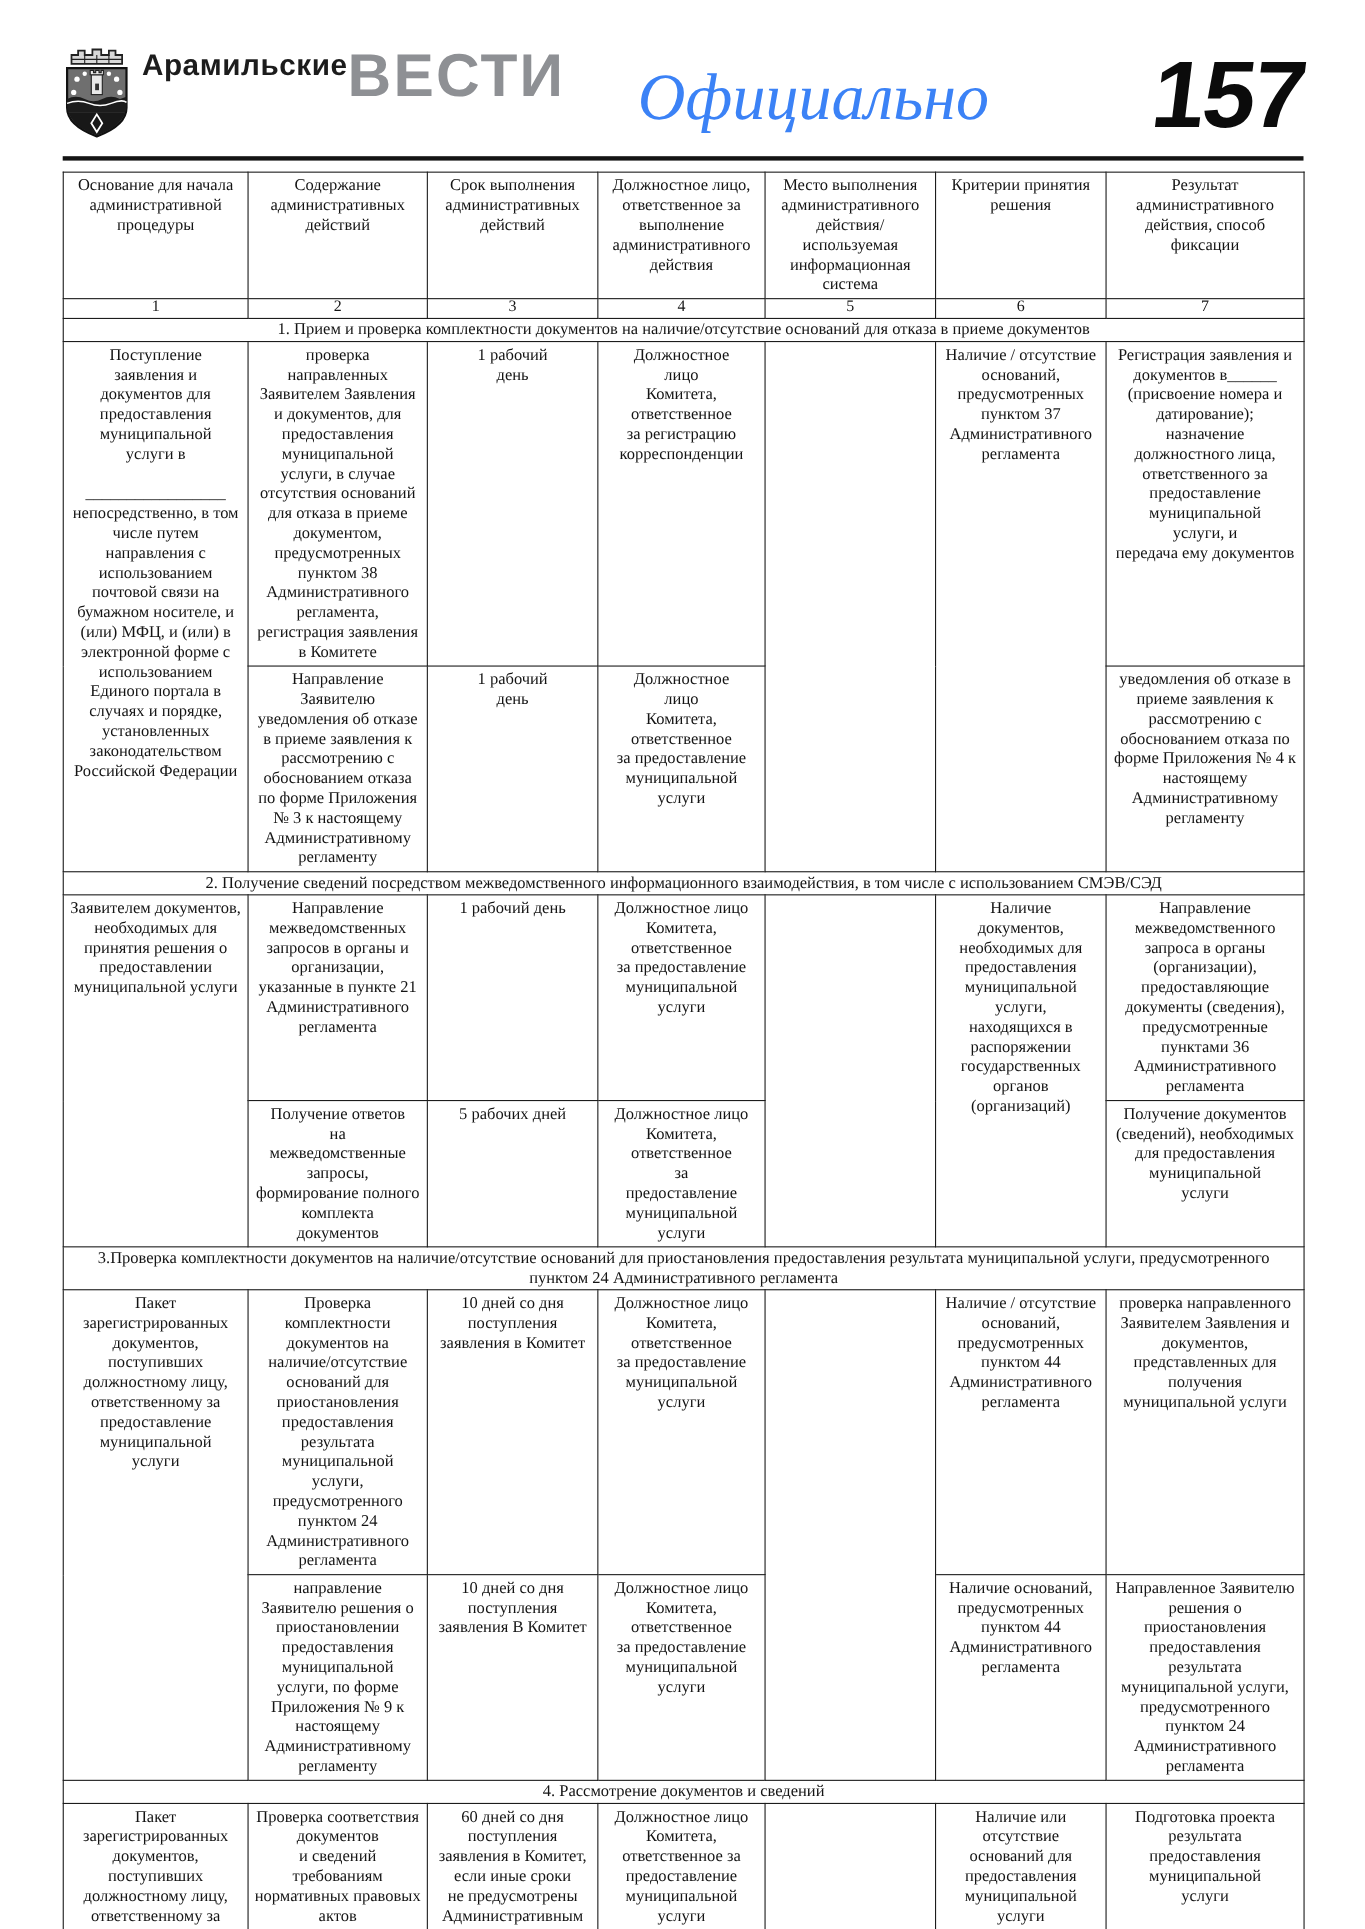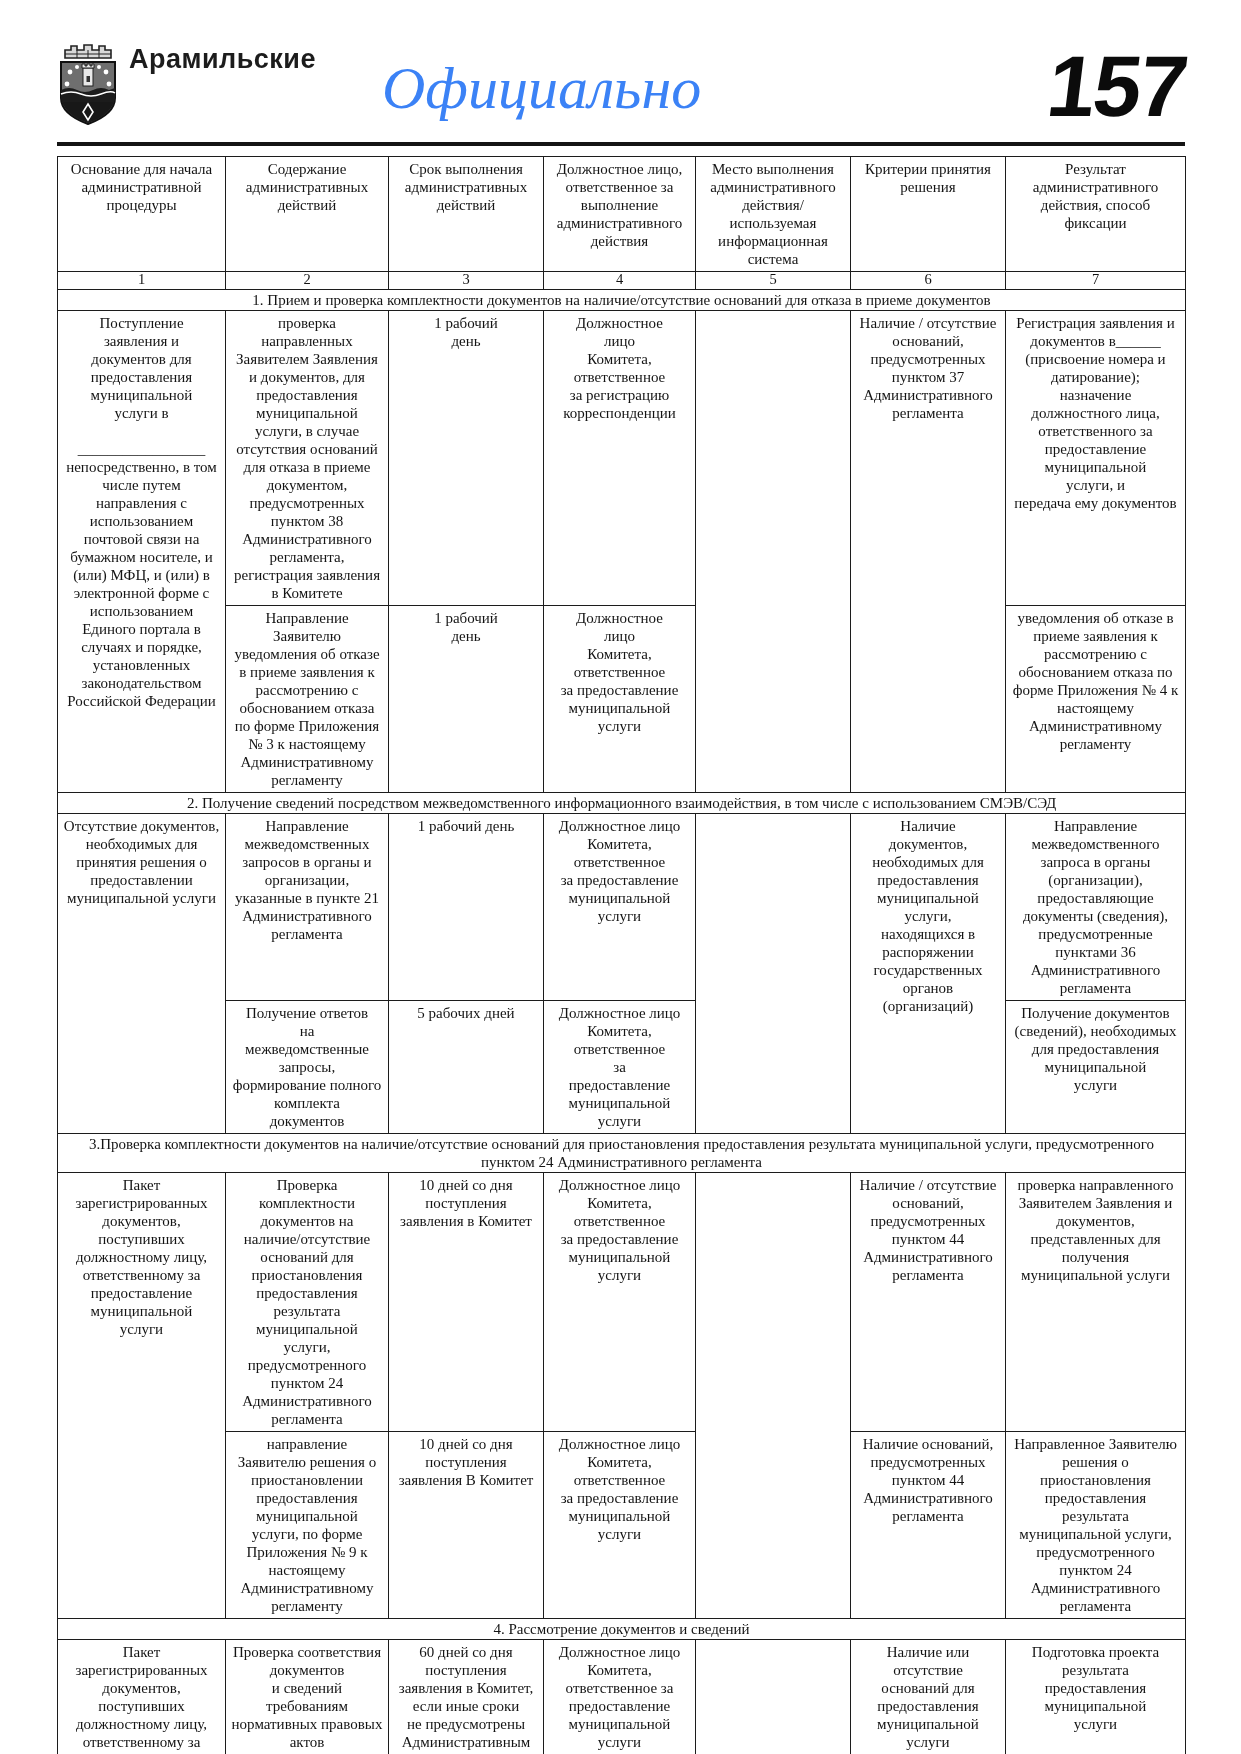--- a/index.html
+++ b/index.html
@@ -107,20 +107,21 @@
         </g>
 
         <path d="M4 48 Q12 44 20 48 T36 48 T52 48 L58 46 V56 Q58 58 57 60 L5 60 Q4 58 4 56 Z" fill="#1c1c1c"></path>
         <path d="M4 52 Q14 48 24 52 T44 52 T58 51" fill="none" stroke="#fff" stroke-width="1.4"></path>
 
         <path d="M5 60 L57 60 Q52 74 31 81 Q10 74 5 60 Z" fill="#181818"></path>
         <path d="M31 62 L36 70 L31 78 L26 70 Z" fill="none" stroke="#fff" stroke-width="1.6"></path>
       </svg>
       <div class="brand">
         <div class="brand-top">Арамильские</div>
+        <div class="brand-bottom">ВЕСТИ</div>
       </div>
     </div>
 
     <div class="section-label">Официально</div>
 
     <div class="mast-right">
       <div class="page-num">157</div>
     </div>
   </div>
 
@@ -204,21 +205,21 @@
 за предоставление
 муниципальной
 услуги</td>
       <td class="pt12">уведомления об отказе в приеме заявления к рассмотрению с обоснованием отказа по форме Приложения № 4 к настоящему Административному регламенту</td>
     </tr>
 
     <tr class="sec">
       <td colspan="7">2. Получение сведений посредством межведомственного информационного взаимодействия, в том числе с использованием СМЭВ/СЭД</td>
     </tr>
     <tr class="h166">
-      <td rowspan="2" class="vbot">Отсутствие документов, необходимых для принятия решения о предоставлении муниципальной услуги</td>
+      <td rowspan="2" class="vbot">Заявителем документов, необходимых для принятия решения о предоставлении муниципальной услуги</td>
       <td>Направление межведомственных запросов в органы и организации, указанные в пункте 21 Административного регламента</td>
       <td>1 рабочий день</td>
       <td>Должностное лицо
 Комитета, ответственное
 за предоставление
 муниципальной
 услуги</td>
       <td rowspan="2"></td>
       <td rowspan="2">Наличие
 документов,

